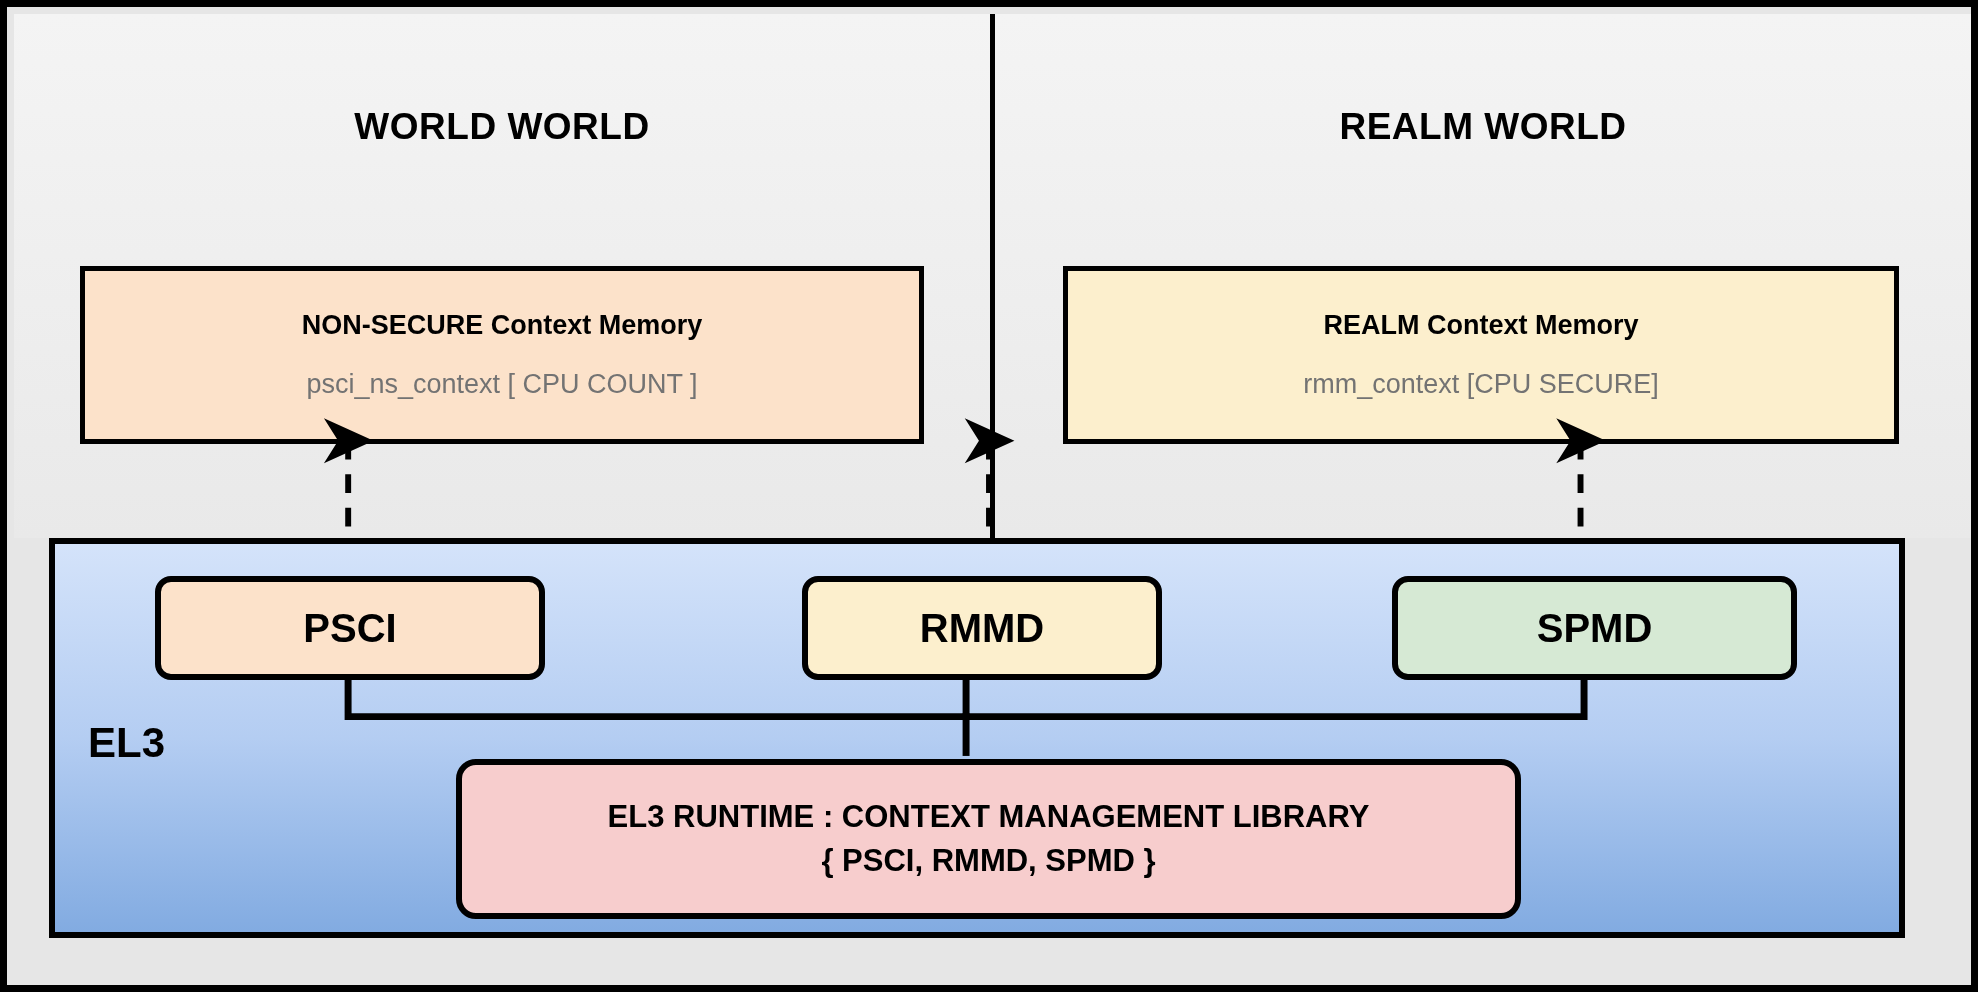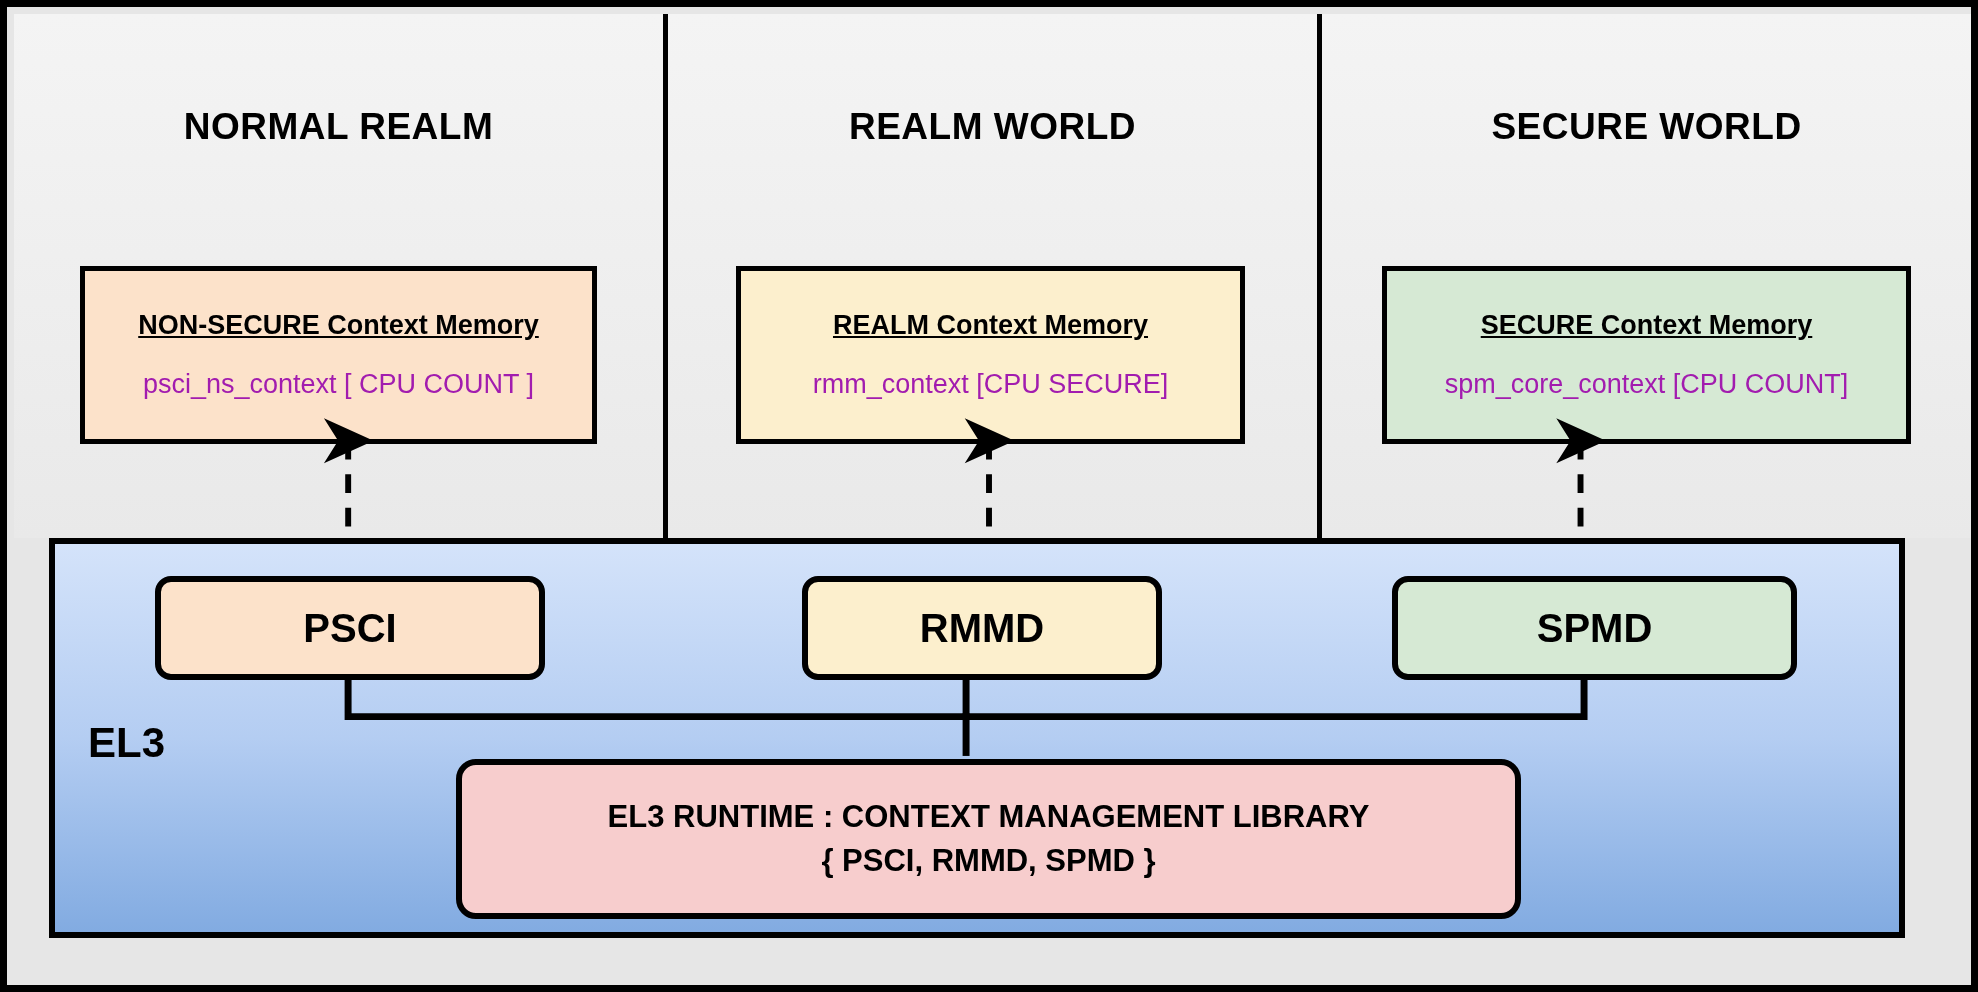--- a/index.html
+++ b/index.html
@@ -57,26 +57,25 @@
     flex-direction: column;
     align-items: center;
     justify-content: center;
     gap: 28px;
   }
   .ctx-title {
     font-size: 27px;
     font-weight: bold;
     color: #000000;
     text-align: center;
-    text-decoration: underline;
   }
   .ctx-sub {
     font-size: 27px;
     font-weight: normal;
-    color: #a21caf;
+    color: #737373;
     text-align: center;
   }
 
   .ctx-ns    { left: 66px;  right: 66px;  background: #fce2ca; }
   .ctx-realm { left: 68px;  right: 72px;  background: #fcefcd; }
   .ctx-sec   { left: 60px;  right: 60px;  background: #d6e9d4; }
 
   
   #el3-panel {
     position: absolute;
@@ -149,42 +148,35 @@
   }
 </style>
 </head>
 <body>
 
 <div id="canvas">
 
   <div id="worlds-panel">
 
     <div class="world-col">
-      <div class="world-title">NORMAL REALM</div>
+      <div class="world-title">WORLD WORLD</div>
       <div class="ctx-box ctx-ns">
         <div class="ctx-title">NON-SECURE Context Memory</div>
         <div class="ctx-sub">psci_ns_context  [ CPU COUNT ]</div>
       </div>
     </div>
 
     <div class="world-col">
       <div class="world-title">REALM WORLD</div>
       <div class="ctx-box ctx-realm">
         <div class="ctx-title">REALM Context Memory</div>
         <div class="ctx-sub">rmm_context [CPU SECURE]</div>
       </div>
     </div>
 
-    <div class="world-col">
-      <div class="world-title">SECURE WORLD</div>
-      <div class="ctx-box ctx-sec">
-        <div class="ctx-title">SECURE Context Memory</div>
-        <div class="ctx-sub">spm_core_context  [CPU COUNT]</div>
-      </div>
-    </div>
   </div>
 
   <svg class="overlay" viewBox="0 0 1978 992">
     <defs>
       <marker id="ah" markerWidth="9" markerHeight="9" refX="4.2" refY="4.5" orient="auto" markerUnits="strokeWidth">
         <path d="M0.4,8.6 L4.2,0.2 L8.0,8.6 L4.2,6.2 Z" fill="#000000"></path>
       </marker>
     </defs>
     <g stroke="#000000" stroke-width="6" fill="none" stroke-dasharray="19,15" marker-start="url(#ah)" marker-end="url(#ah)">
       <line x1="339" y1="440" x2="339" y2="562"></line>

